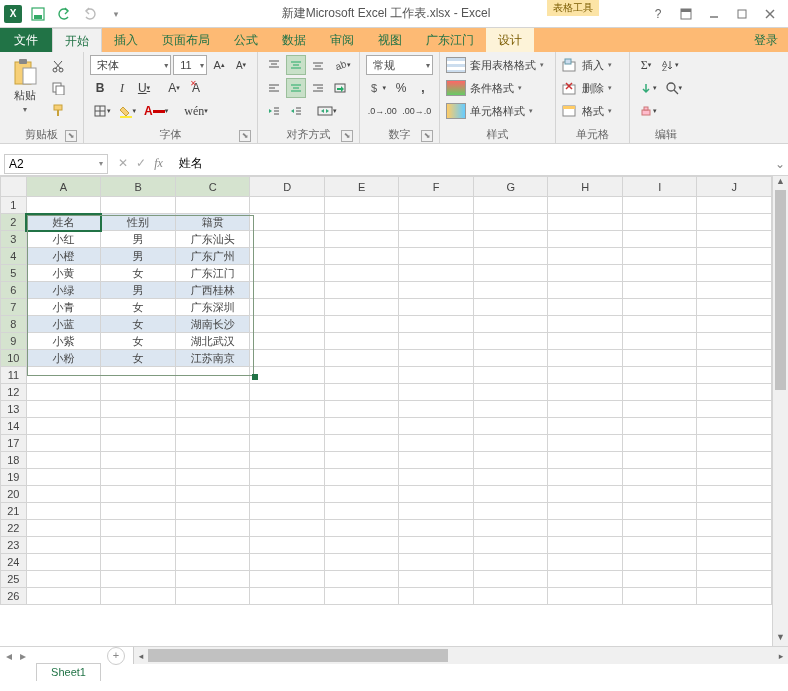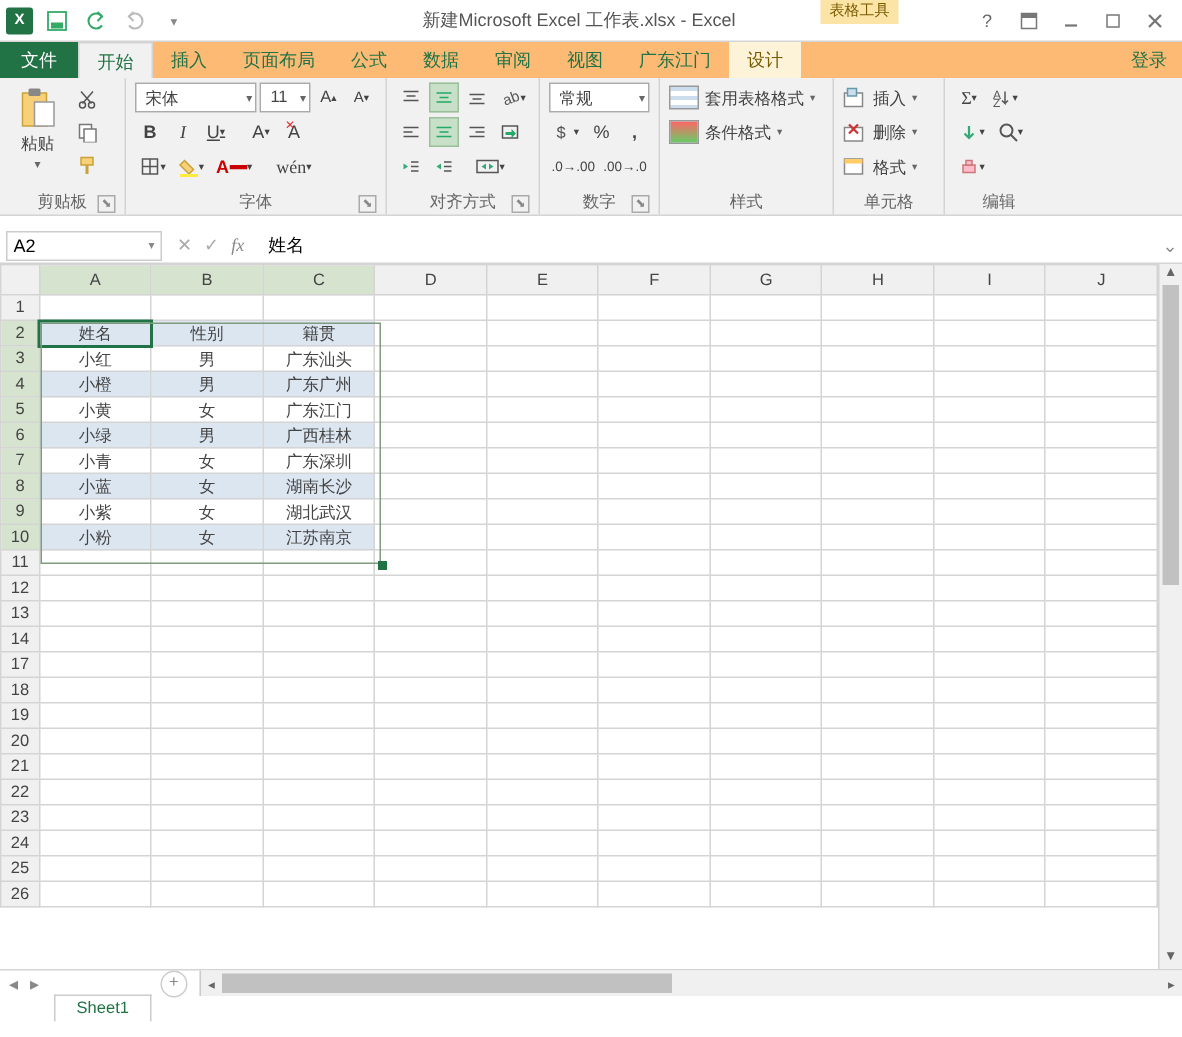--- a/index.html
+++ b/index.html
@@ -381,20 +381,25 @@
         <div class="style-row">
             <div class="style-swatch" style="background:repeating-linear-gradient(#cde,#cde 3px,#fff 3px,#fff 6px);"></div>
             <span>套用表格格式</span>
             <span style="font-size:7px;color:#666;">▾</span>
           </div>
         <div class="style-row">
             <div class="style-swatch" style="background:linear-gradient(#f66,#6c6);"></div>
             <span>条件格式</span>
             <span style="font-size:7px;color:#666;">▾</span>
           </div>
+        <div class="style-row">
+            <div class="style-swatch" style="background:linear-gradient(90deg,#fc6,#6cf);"></div>
+            <span>单元格样式</span>
+            <span style="font-size:7px;color:#666;">▾</span>
+          </div>
       </div>
     </div>
     <div class="group-label">样式</div>
   </div>
 
   <div class="group" style="width:74px;">
     <div class="group-body">
       <div class="stack" style="width:100%;">
         <div class="style-row">
             <svg width="16" height="14">

